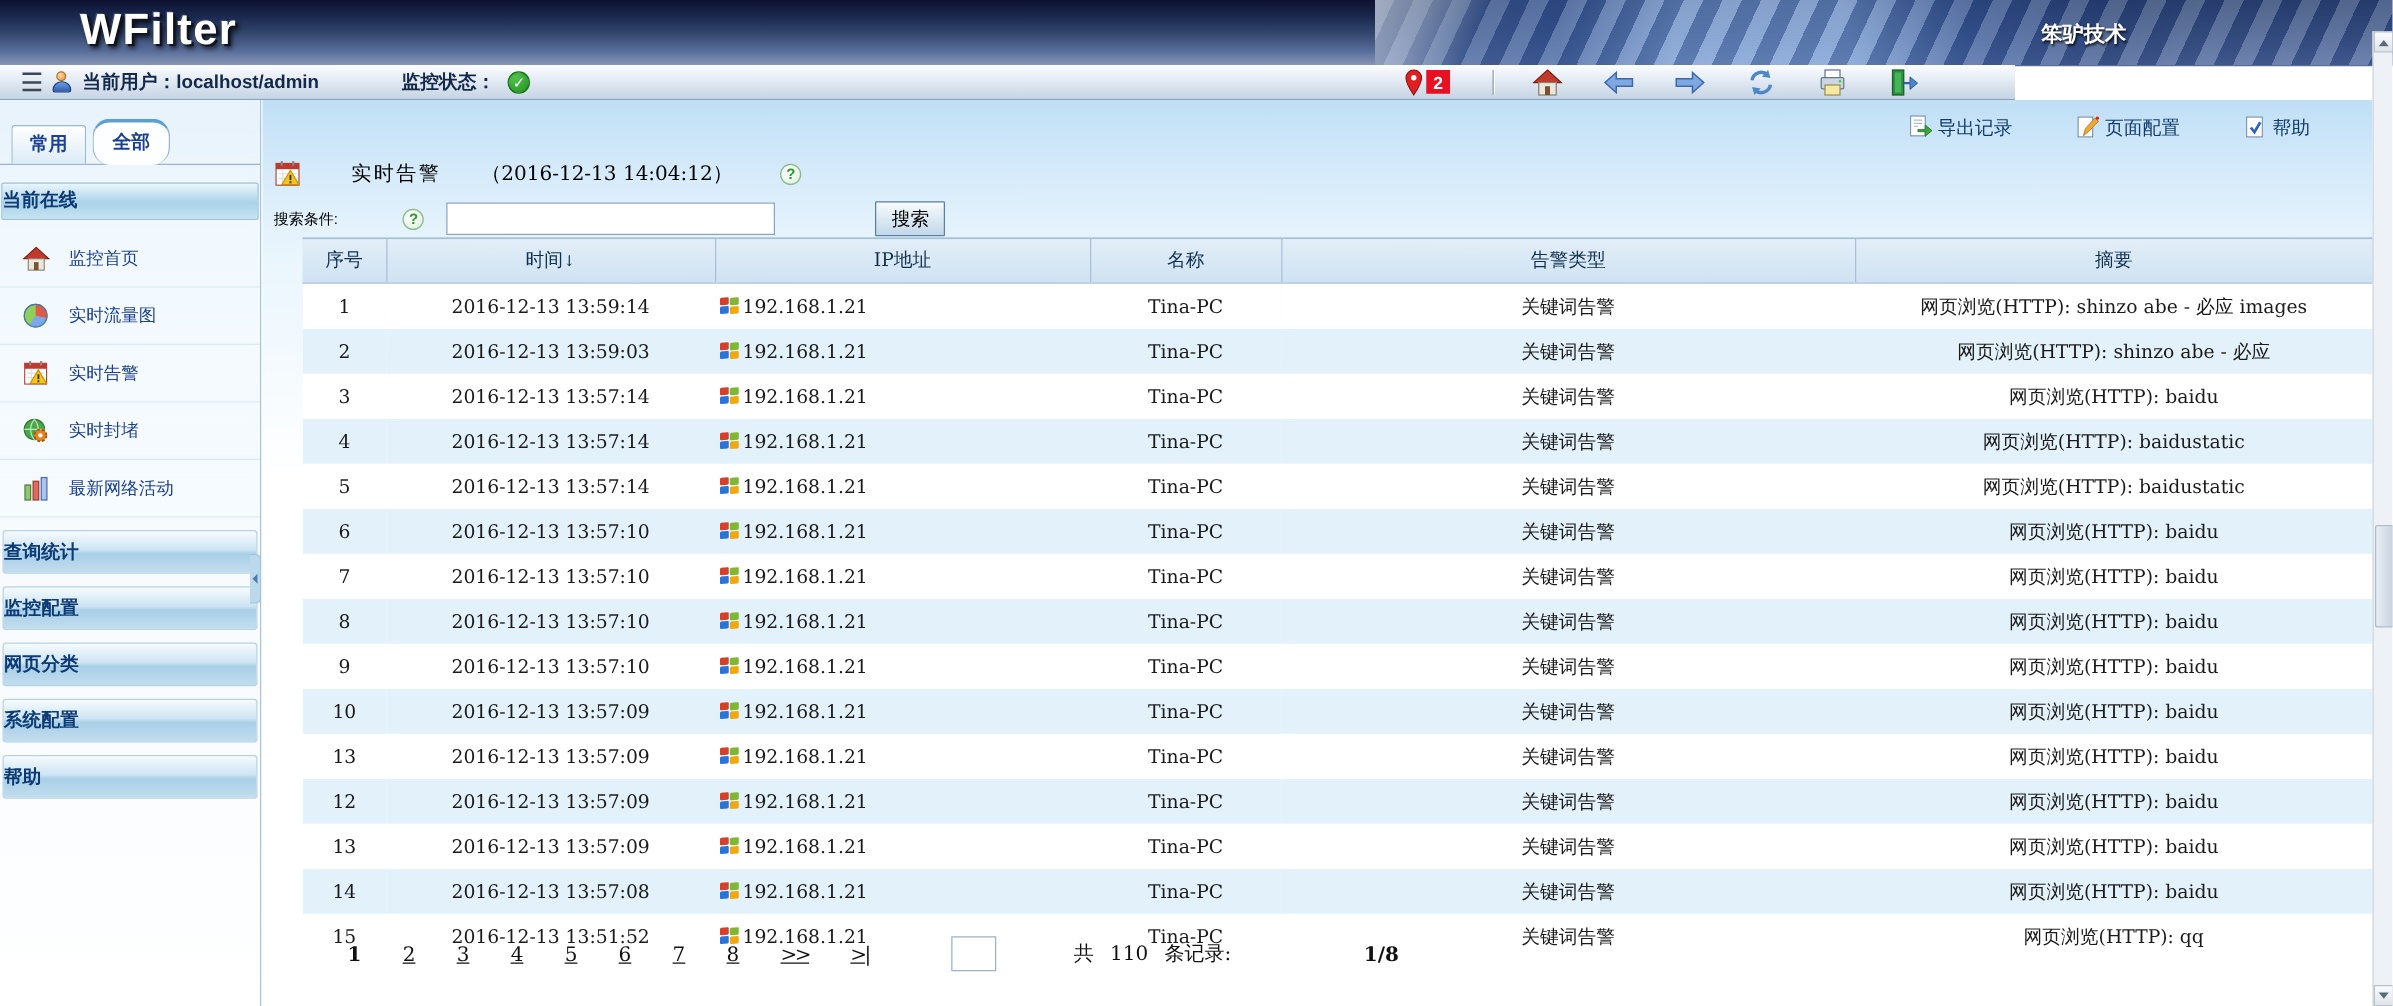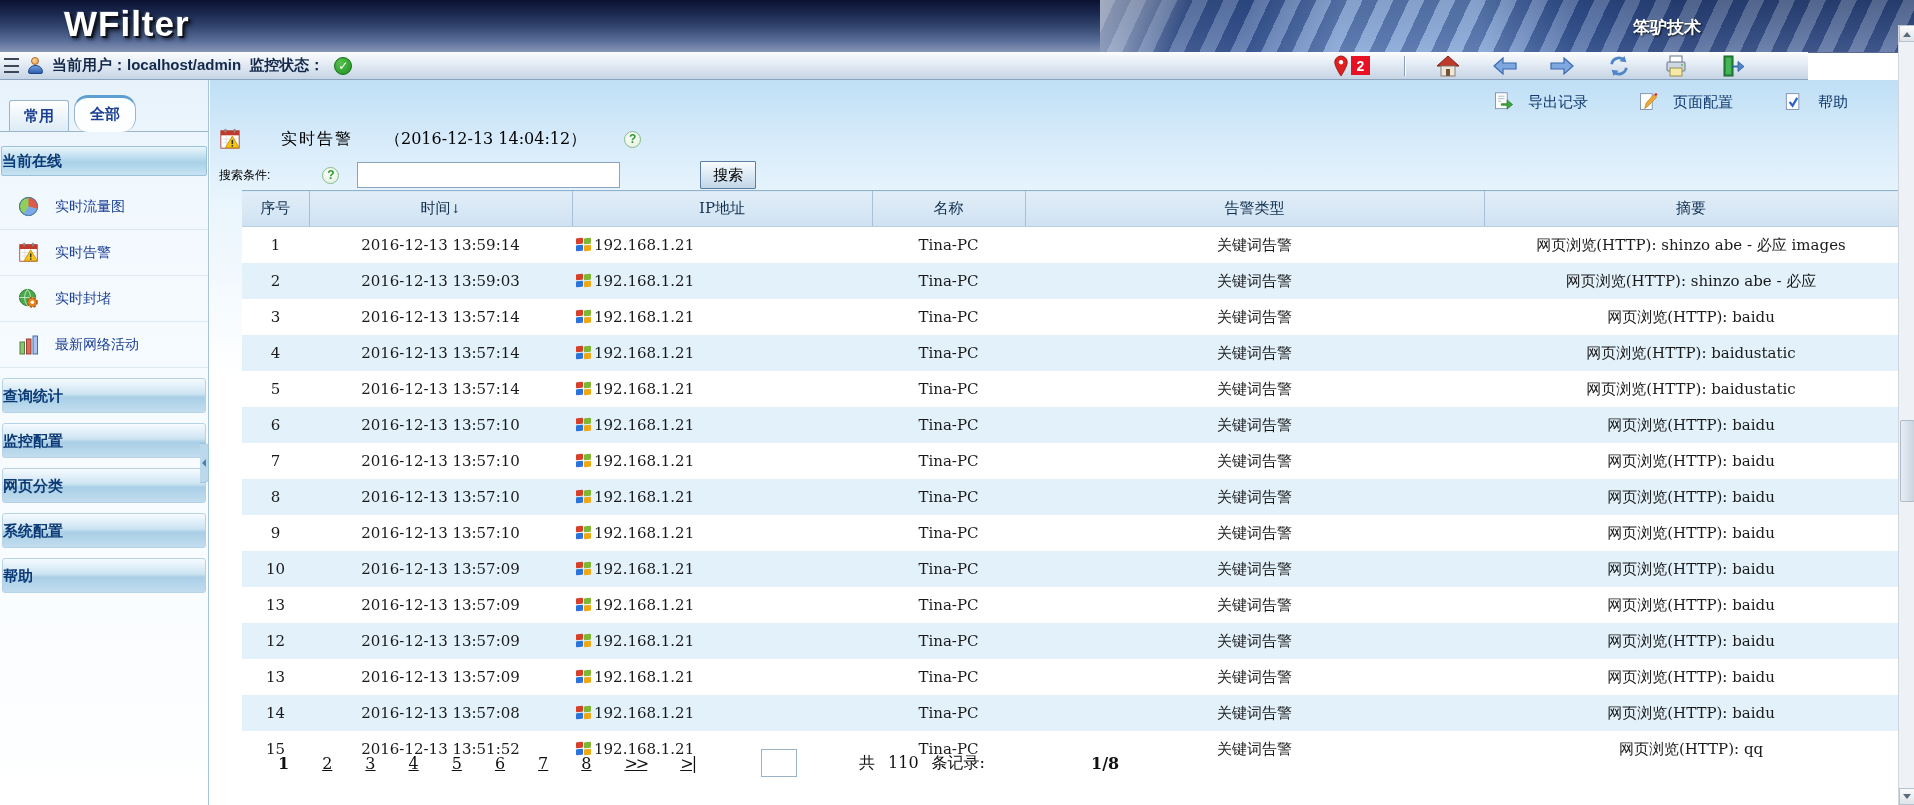--- a/index.html
+++ b/index.html
@@ -19,26 +19,26 @@
       repeating-linear-gradient(115deg,rgba(180,205,240,.35) 0 14px,rgba(40,70,130,.45) 14px 28px),
       radial-gradient(circle at 38% 55%,rgba(150,185,235,.8) 0 14%,rgba(60,95,165,.55) 32%,rgba(20,40,90,.25) 55%,rgba(0,0,0,0) 70%),
       linear-gradient(180deg,#2a3c66,#46598a);
     opacity:.9;}
   .logo{position:absolute;left:64px;top:4px;font-size:35px;font-weight:800;color:#ffffff;
     letter-spacing:1px;
     text-shadow:2px 2px 0 #10141f,3px 3px 4px rgba(0,0,0,.8),-1px -1px 0 #3a4a6a;}
   .tagline{position:absolute;left:1633px;top:16px;font-size:17px;font-weight:700;color:#ffffff;
     text-shadow:1px 1px 2px rgba(0,0,0,.85);}
   
-  .toolbar{position:absolute;left:0;top:52px;width:1808px;height:28px;
+  .toolbar{position:absolute;left:0;top:52px;width:1612px;height:28px;
     background:linear-gradient(180deg,#fcfdfe 0%,#e3ebf4 45%,#c6d4e4 100%);
-    border-bottom:1px solid #8aa4bf;display:flex;align-items:center;box-sizing:border-box;padding:0 4px;}
+    border-bottom:1px solid #8aa4bf;display:flex;align-items:center;box-sizing:border-box;padding:0 18px;}
   .tb-left{display:flex;align-items:center;gap:8px;}
   .tb-text{font-size:15px;font-weight:700;color:#14294a;}
-  .tb-status{display:flex;align-items:center;gap:10px;}
+  .tb-status{margin-left:58px;display:flex;align-items:center;gap:10px;}
   .tb-right{margin-left:auto;display:flex;align-items:center;}
   .i-menu{display:inline-block;width:15px;height:11px;border-top:2px solid #3c4858;border-bottom:2px solid #3c4858;
     background:linear-gradient(#3c4858,#3c4858) center/100% 2px no-repeat;}
   .i-user{display:inline-block;width:17px;height:17px;position:relative;}
   .i-user::before{content:"";position:absolute;left:4px;top:0;width:8px;height:8px;border-radius:50%;
     background:radial-gradient(circle at 35% 35%,#ffd9a0,#e8923c);border:1px solid #b06a20;box-sizing:border-box;}
   .i-user::after{content:"";position:absolute;left:1px;top:8px;width:15px;height:9px;border-radius:7px 7px 2px 2px;
     background:linear-gradient(180deg,#6f9ce0,#2f5fae);border:1px solid #1d4584;box-sizing:border-box;}
   .i-check{display:inline-flex;width:18px;height:18px;border-radius:50%;
     background:radial-gradient(circle at 35% 30%,#55c24f,#1f8f1f);border:1px solid #157015;
@@ -72,21 +72,21 @@
     border:1px solid #b5d2e6;border-radius:3px;
     background:linear-gradient(180deg,#f6fbff 0%,#cde4f2 45%,#a9cfe6 55%,#c2ddef 100%);}
   .collapse-handle{position:absolute;left:200px;top:443px;width:8px;height:38px;
     background:#bcd9ec;border:1px solid #9ec4dd;border-left:none;border-radius:0 5px 5px 0;
     display:flex;align-items:center;justify-content:center;cursor:pointer;}
   .collapse-handle::before{content:"";width:0;height:0;border:4px solid transparent;border-right-color:#4a7fae;margin-left:-4px;}
   
   .main{position:absolute;left:210px;top:80px;width:1688px;height:725px;
     background:linear-gradient(180deg,#bfdff5 0px,#d5eafa 55px,#e9f5fd 120px,#ffffff 300px);}
   .actions{position:absolute;top:12px;right:50px;display:flex;align-items:center;gap:14px;}
-  .action{display:flex;align-items:center;gap:15px;cursor:pointer;margin-left:36px;font-family:Liberation Mono, monospace;}
+  .action{display:flex;align-items:center;gap:4px;cursor:pointer;margin-left:36px;font-family:Liberation Mono, monospace;}
   .action-label{font-size:15px;color:#123a6e;}
   .title-row{position:absolute;left:9px;top:48px;display:flex;align-items:center;}
   .page-title{font-size:16px;color:#000;margin-left:40px;letter-spacing:2px;}
   .page-time{font-size:16px;color:#000;margin-left:32px;font-family:"DejaVu Serif",serif;}
   .qmark{display:inline-flex;width:17px;height:17px;border-radius:50%;align-items:center;justify-content:center;
     background:radial-gradient(circle at 40% 30%,#ffffff,#ddefdd);border:1px solid #88bb88;
     color:#2a9a2a;font-size:12px;font-weight:800;box-sizing:border-box;}
   .qmark::before{content:"?";}
   .title-row .qmark{margin-left:38px;}
   .search-row{position:absolute;left:9px;top:80px;display:flex;align-items:center;height:30px;}
@@ -209,20 +209,30 @@
   </div>
 </div>
 
 <div class="sidebar">
   <div class="tabs">
     <div class="tab inactive">常用</div>
     <div class="tab active">全部</div>
   </div>
   <div class="section-head">当前在线</div>
 
+  <div class="menu-item">
+    <span class="mico">
+      <svg width="22" height="20" viewBox="0 0 24 22">
+          <polygon points="12,1 23,11 1,11" fill="#c0392b" stroke="#7d2015"></polygon>
+          <rect x="5" y="11" width="14" height="10" fill="#ece7dc" stroke="#8a8070"></rect>
+          <rect x="10" y="14" width="4" height="7" fill="#7a5230"></rect>
+        </svg>
+    </span>
+    <span class="mlabel">监控首页</span>
+  </div>
   <div class="menu-item">
     <span class="mico">
       <svg width="21" height="21" viewBox="0 0 22 22">
         <circle cx="11" cy="11" r="9.5" fill="#8fd05a" stroke="#4a7a9a"></circle>
         <path d="M11 11 L11 1.5 A9.5 9.5 0 0 1 20.2 13.3z" fill="#e05a4a"></path>
         <path d="M11 11 L20.2 13.3 A9.5 9.5 0 0 1 5.5 19z" fill="#7aa8e8"></path>
         <circle cx="11" cy="11" r="9.5" fill="none" stroke="#4a7a9a"></circle>
       </svg>
     </span>
     <span class="mlabel">实时流量图</span>

